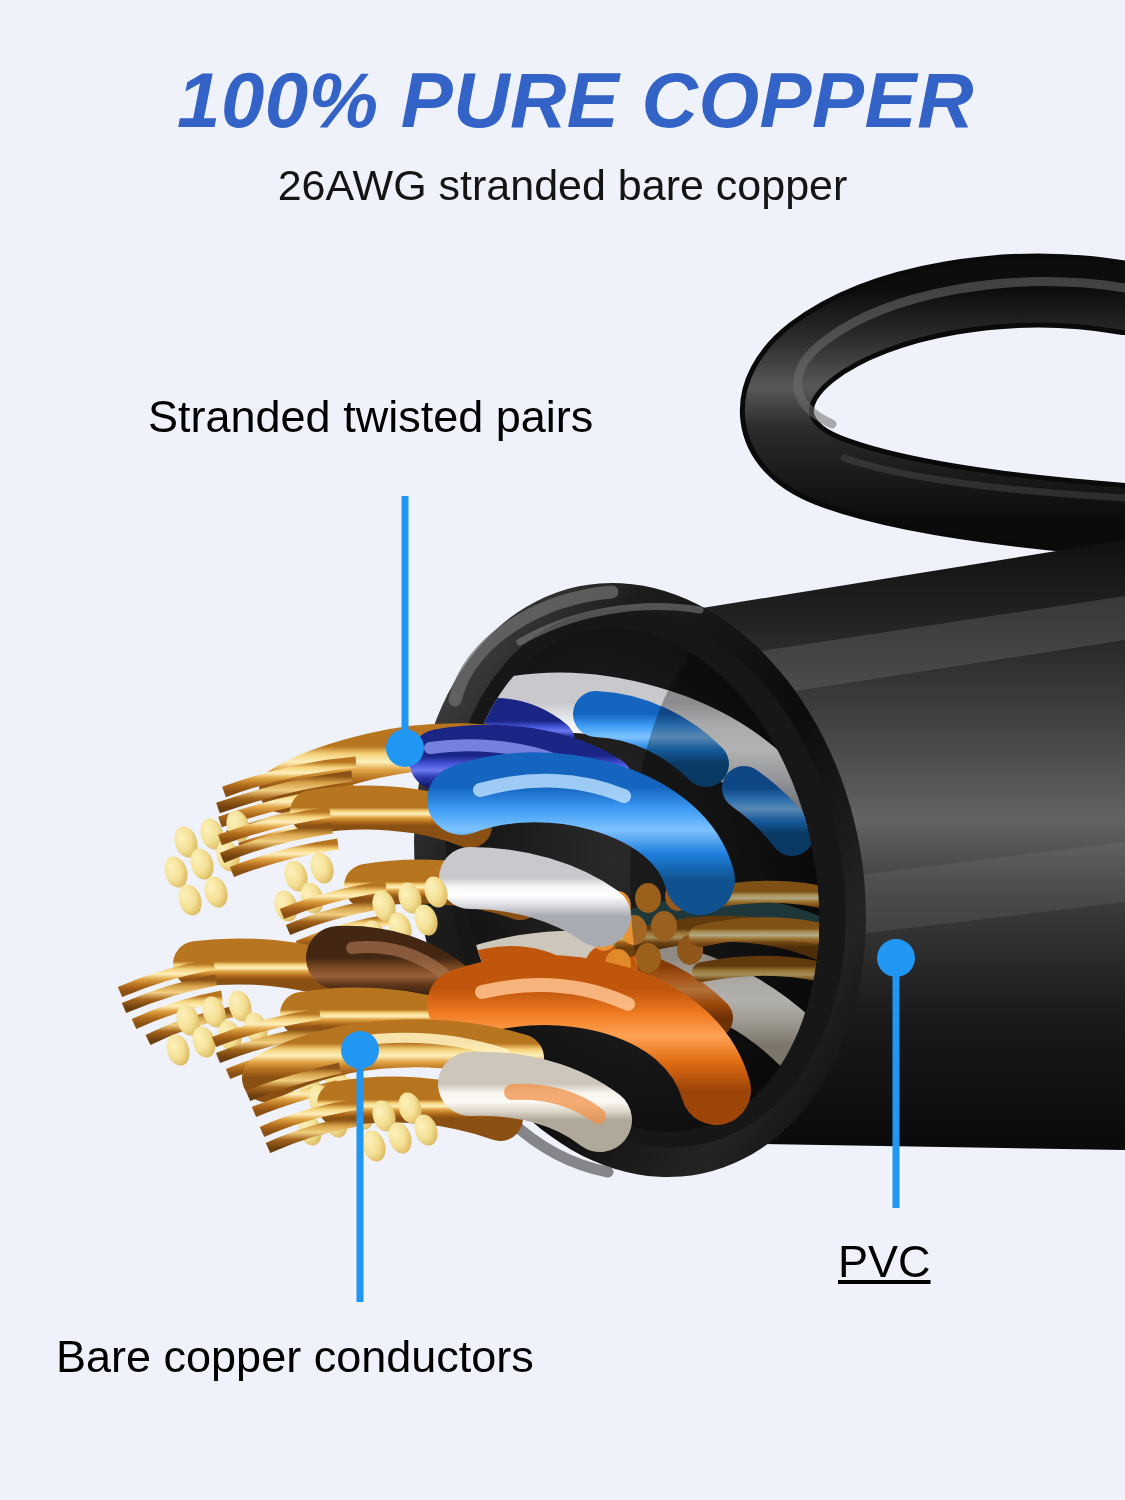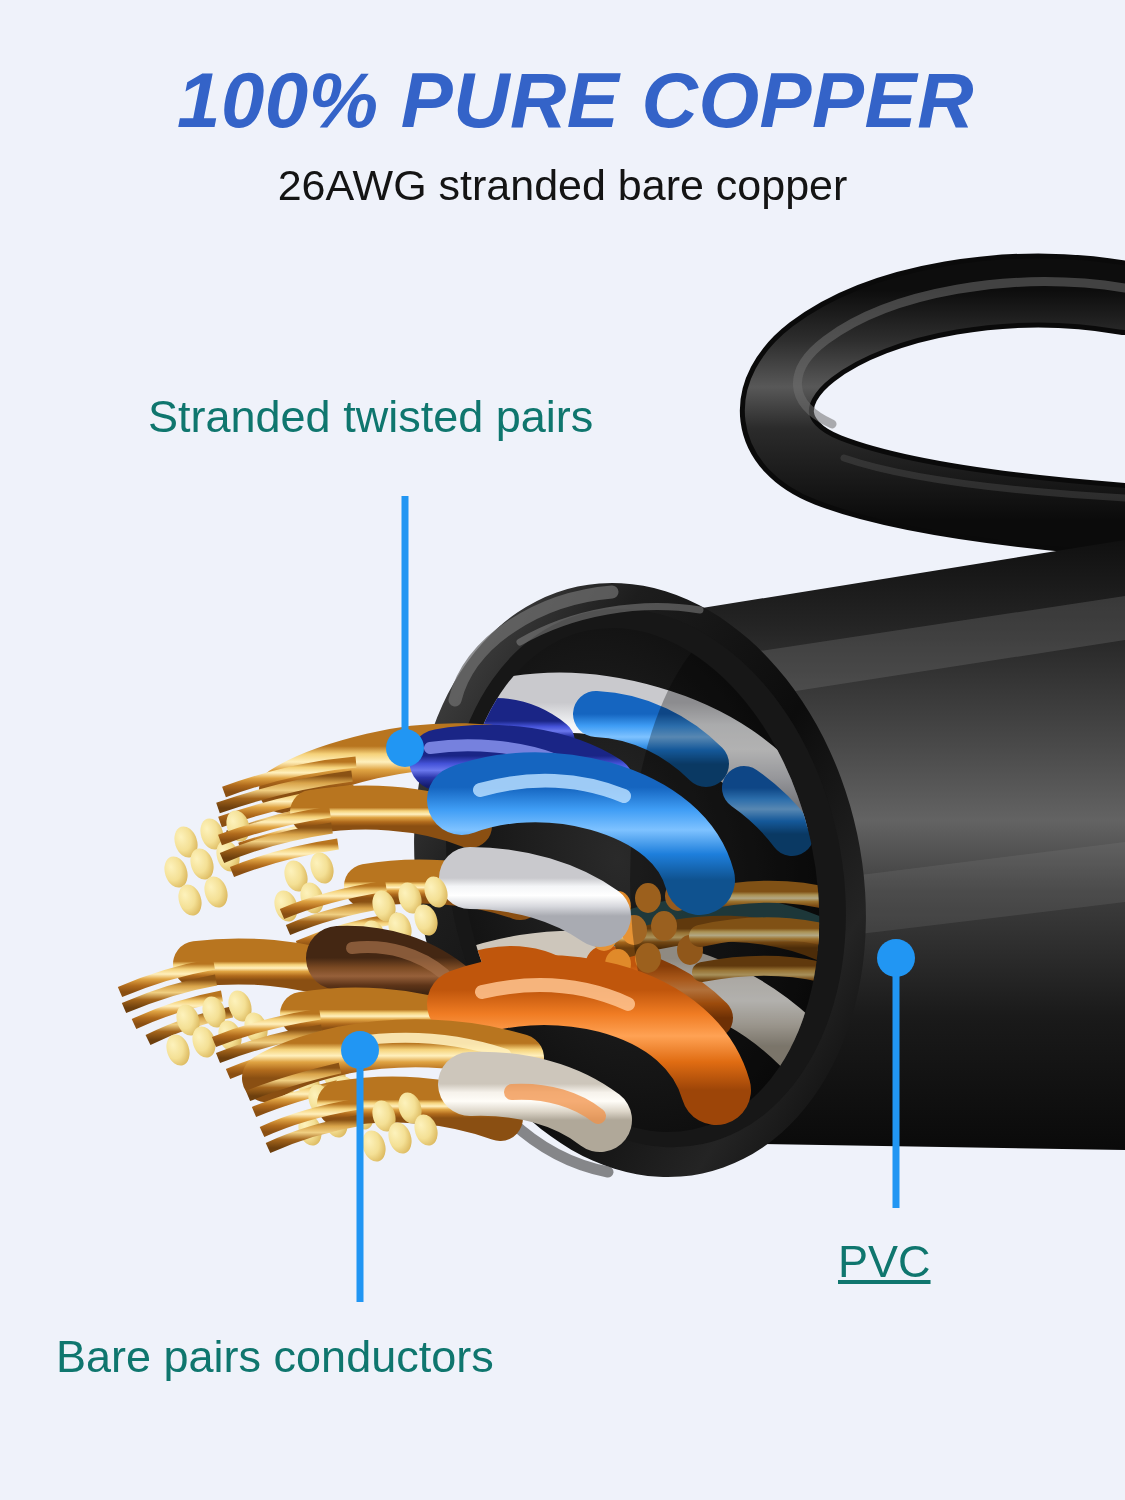--- a/index.html
+++ b/index.html
@@ -48,21 +48,21 @@
     text-align: center;
     font-size: 43px;
     font-weight: normal;
     color: #141414;
     line-height: 1.1;
     white-space: nowrap;
   }
   .callout-label {
     position: absolute;
     font-size: 45px;
-    color: #0f766e;
+    color: #000000;
     line-height: 1.1;
     white-space: nowrap;
   }
   #label-pairs   { left: 148px; top: 392px; }
   #label-bare    { left: 56px;  top: 1332px; }
   #label-pvc     { left: 838px; top: 1237px; text-decoration: underline; }
 </style>
 </head>
 <body>
 
@@ -375,17 +375,17 @@
 
     </g>
   </svg>
 
   <div class="headline">100% PURE COPPER</div>
 
   <div class="subhead">26AWG stranded bare copper</div>
 
   <div class="callout-label" id="label-pairs">Stranded twisted pairs</div>
 
-  <div class="callout-label" id="label-bare">Bare pairs conductors</div>
+  <div class="callout-label" id="label-bare">Bare copper conductors</div>
 
   <div class="callout-label" id="label-pvc">PVC</div>
 
 </div>
 
 </body></html>

